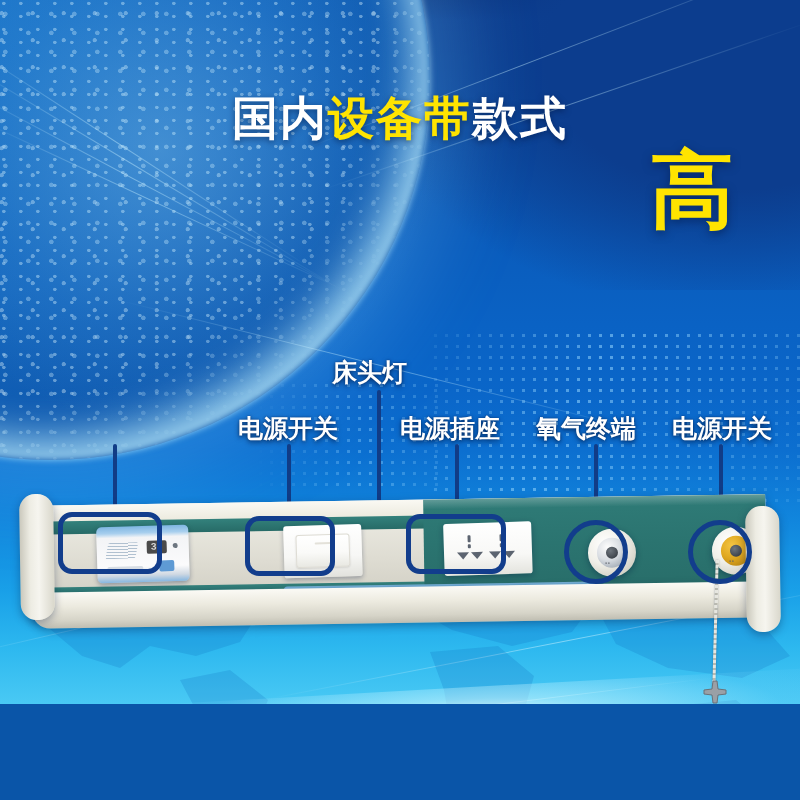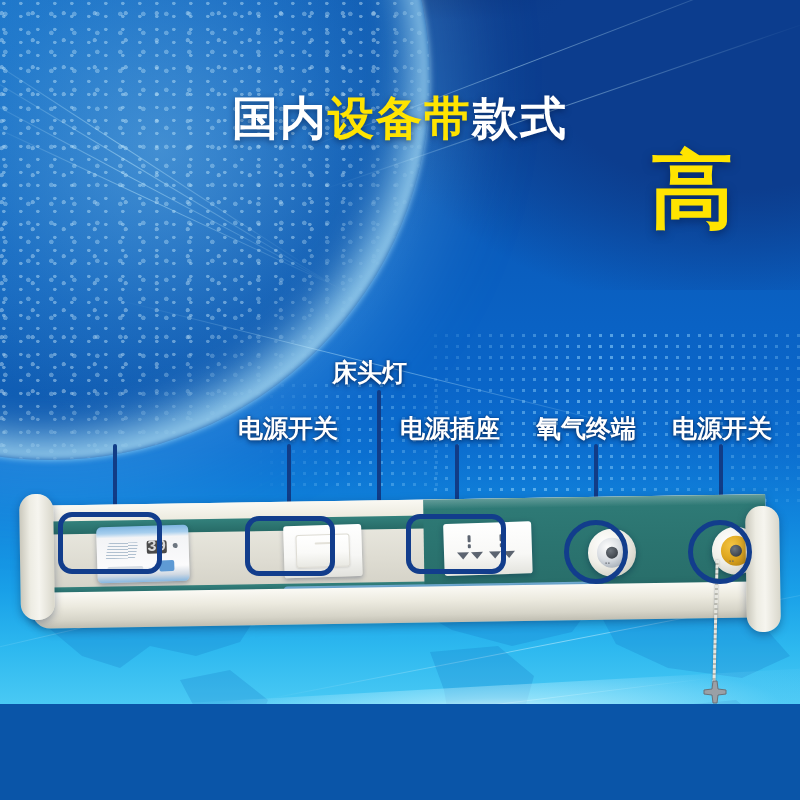--- a/index.html
+++ b/index.html
@@ -237,21 +237,21 @@
   }
   .ic-grille {
     position:absolute; left:10px; top:16px; width:30px; height:16px;
     background-image:repeating-linear-gradient(0deg, #9fb3c6 0 1px, transparent 1px 3px);
     opacity:.8; border-radius:2px;
     transform:skewX(-12deg);
   }
   .ic-display {
     position:absolute; left:50px; top:15px; width:20px; height:13px;
     background:#4a4a4a; border-radius:2px;
-    color:#d8d8d8; font-size:16px; font-weight:bold; line-height:13px; text-align:center;
+    color:#d8d8d8; font-size:10px; font-weight:bold; line-height:13px; text-align:center;
     font-family:"Liberation Mono","DejaVu Sans Mono",monospace;
   }
   .ic-led { position:absolute; left:76px; top:18px; width:5px; height:5px; background:#6d7680; border-radius:50%; }
   .ic-btn { position:absolute; left:62px; top:35px; width:15px; height:11px; background:#5e9ad4; border-radius:2px; }
   .ic-slot { position:absolute; left:10px; top:40px; width:36px; height:4px; background:#d7dde4; border-radius:2px; }
 
   
   .switch {
     position:absolute; left:250px; top:24px; width:78px; height:52px;
     transform:rotate(-0.9deg);

